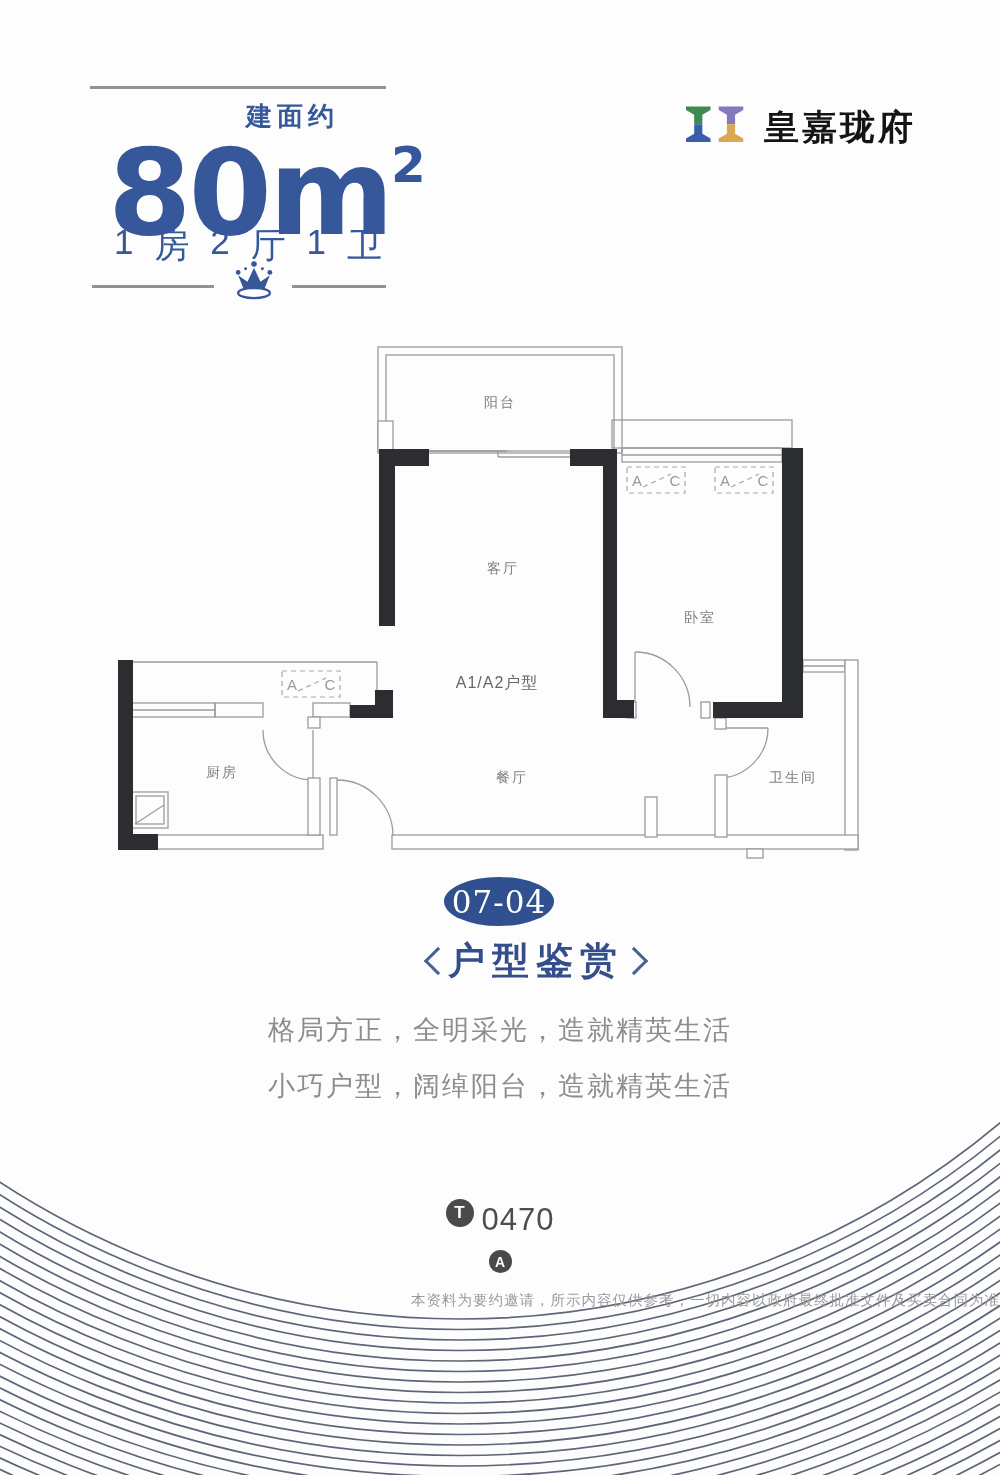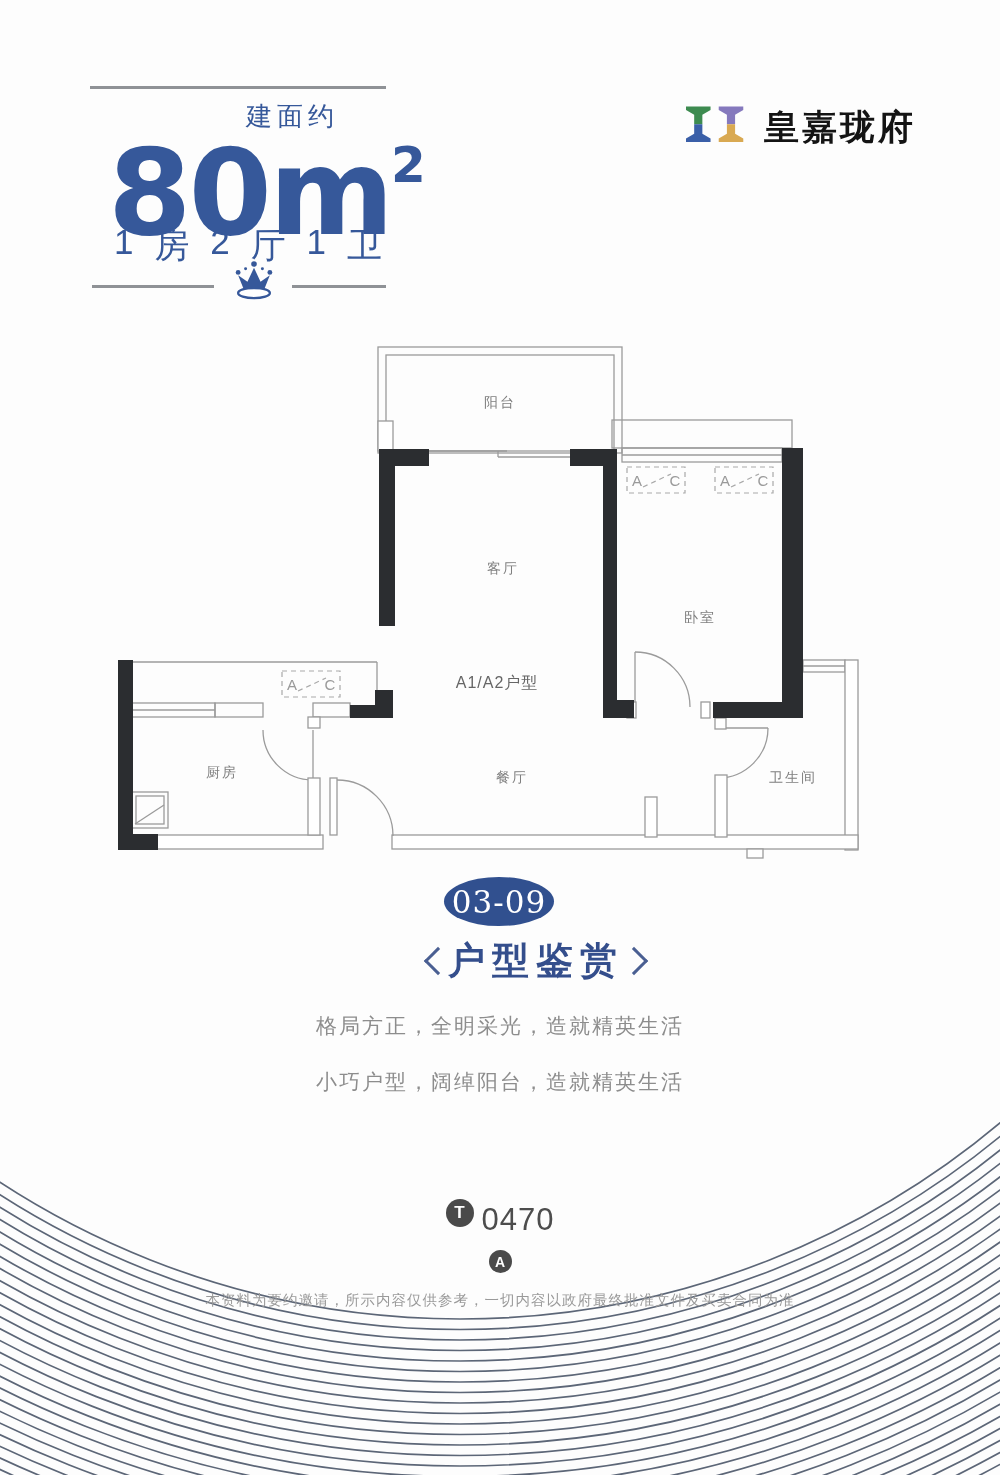--- a/index.html
+++ b/index.html
@@ -1,21 +1,21 @@
 <!DOCTYPE html>
 <html><head>
 <meta charset="utf-8">
 <style>
   html,body{margin:0;padding:0;}
   body{width:1000px;height:1475px;position:relative;background:#fdfdfd;overflow:hidden;
        font-family:"Liberation Sans",sans-serif;}
   .abs{position:absolute;}
   
   .rule{position:absolute;background:#8f9296;height:3px;}
-  .area-prefix{position:absolute;left:246px;top:99px;color:#36589a;font-weight:normal;
+  .area-prefix{position:absolute;left:246px;top:99px;color:#36589a;font-weight:bold;
                font-size:26px;letter-spacing:5px;}
   .area-big{position:absolute;left:108px;top:106px;color:#36589a;font-weight:bold;
             font-size:120px;line-height:118px;letter-spacing:-3px;
             font-family:"DejaVu Sans","Liberation Sans",sans-serif;}
   .area-big sup{font-size:50px;vertical-align:52px;letter-spacing:0;}
   .layout-spec{position:absolute;left:114px;top:222px;width:268px;display:flex;
                justify-content:space-between;color:#36589a;font-size:35px;font-weight:500;}
   
   .brand{position:absolute;left:686px;top:100px;display:flex;align-items:center;gap:18px;}
   .brand-name{font-size:35px;font-weight:bold;color:#141414;letter-spacing:3px;}
@@ -23,35 +23,35 @@
   .unit-badge{position:absolute;left:444px;top:877px;width:110px;height:49px;border-radius:50%;
               background:#31508f;color:#fff;display:flex;align-items:center;justify-content:center;
               font-family:"DejaVu Serif","Liberation Serif",serif;font-size:31px;letter-spacing:1px;}
   .section-row{position:absolute;left:0;top:936px;width:1000px;display:flex;
                align-items:center;justify-content:center;padding-left:36px;}
   .section-title{color:#344e8c;font-size:37px;font-weight:bold;letter-spacing:7px;}
   .chev{width:17px;height:17px;border-left:3.5px solid #4a5f92;border-bottom:3.5px solid #4a5f92;}
   .chev.left{transform:rotate(45deg);}
   .chev.right{transform:rotate(225deg);}
   .desc{position:absolute;left:0;width:1000px;text-align:center;color:#8d8d8d;
-        font-size:21px;letter-spacing:2px;}
+        font-size:27px;letter-spacing:2px;}
   
   .phone-row{position:absolute;left:0;top:1188px;width:1000px;display:flex;
              justify-content:center;align-items:center;}
   .badge-circle{background:#4a4a4a;color:#fff;border-radius:50%;display:flex;
                 align-items:center;justify-content:center;font-weight:bold;}
   .phone-ico{width:28px;height:28px;font-size:17px;margin-right:8px;}
   .phone-area{color:#4d4d4d;font-size:31px;letter-spacing:1px;margin-top:14px;}
   .phone-num{color:#4d4d4d;font-size:56px;letter-spacing:0px;
              font-family:"DejaVu Sans","Liberation Sans",sans-serif;}
   .addr-row{position:absolute;left:0;top:1250px;width:1000px;display:flex;
             justify-content:center;align-items:center;gap:9px;}
   .addr-ico{width:23px;height:23px;font-size:14px;}
   .addr-text{color:#565656;font-size:20px;letter-spacing:1px;}
-  .disclaimer{position:absolute;left:0;top:1291px;width:1000px;text-align:center;
+  .disclaimer{position:absolute;left:0;top:1291px;width:1000px;text-align:right;
               color:#9a9a9a;font-size:14.5px;letter-spacing:1px;}
   
   .plan-thin{stroke:#9b9b9b;stroke-width:1.3;fill:none;}
   .plan-thin-f{stroke:#9b9b9b;stroke-width:1.3;fill:#ffffff;}
   .plan-wall{fill:#2b2d30;stroke:none;}
   .plan-label{fill:#7f7f7f;font-size:14px;letter-spacing:2px;text-anchor:middle;}
   .plan-unit{fill:#666;font-size:16px;letter-spacing:1px;text-anchor:middle;}
   .ac-box{stroke:#a9a9a9;stroke-width:1.2;fill:none;stroke-dasharray:5 4;}
   .ac-txt{fill:#9a9a9a;font-size:15px;text-anchor:middle;}
 </style>
@@ -228,21 +228,21 @@
 
   <text class="plan-label" x="385" y="62">阳台</text>
   <text class="plan-label" x="388" y="228">客厅</text>
   <text class="plan-unit" x="382" y="343">A1/A2户型</text>
   <text class="plan-label" x="397" y="437">餐厅</text>
   <text class="plan-label" x="107" y="432">厨房</text>
   <text class="plan-label" x="585" y="277">卧室</text>
   <text class="plan-label" x="678" y="437">卫生间</text>
 </svg>
 
-<div class="unit-badge">03-09</div>
+<div class="unit-badge">07-04</div>
 <div class="section-row">
   <div class="chev left"></div>
   <div class="section-title">户型鉴赏</div>
   <div class="chev right"></div>
 </div>
 <div class="desc" style="top:1012px;">格局方正，全明采光，造就精英生活</div>
 <div class="desc" style="top:1068px;">小巧户型，阔绰阳台，造就精英生活</div>
 
 <div class="phone-row">
   <div class="badge-circle phone-ico">T</div>

